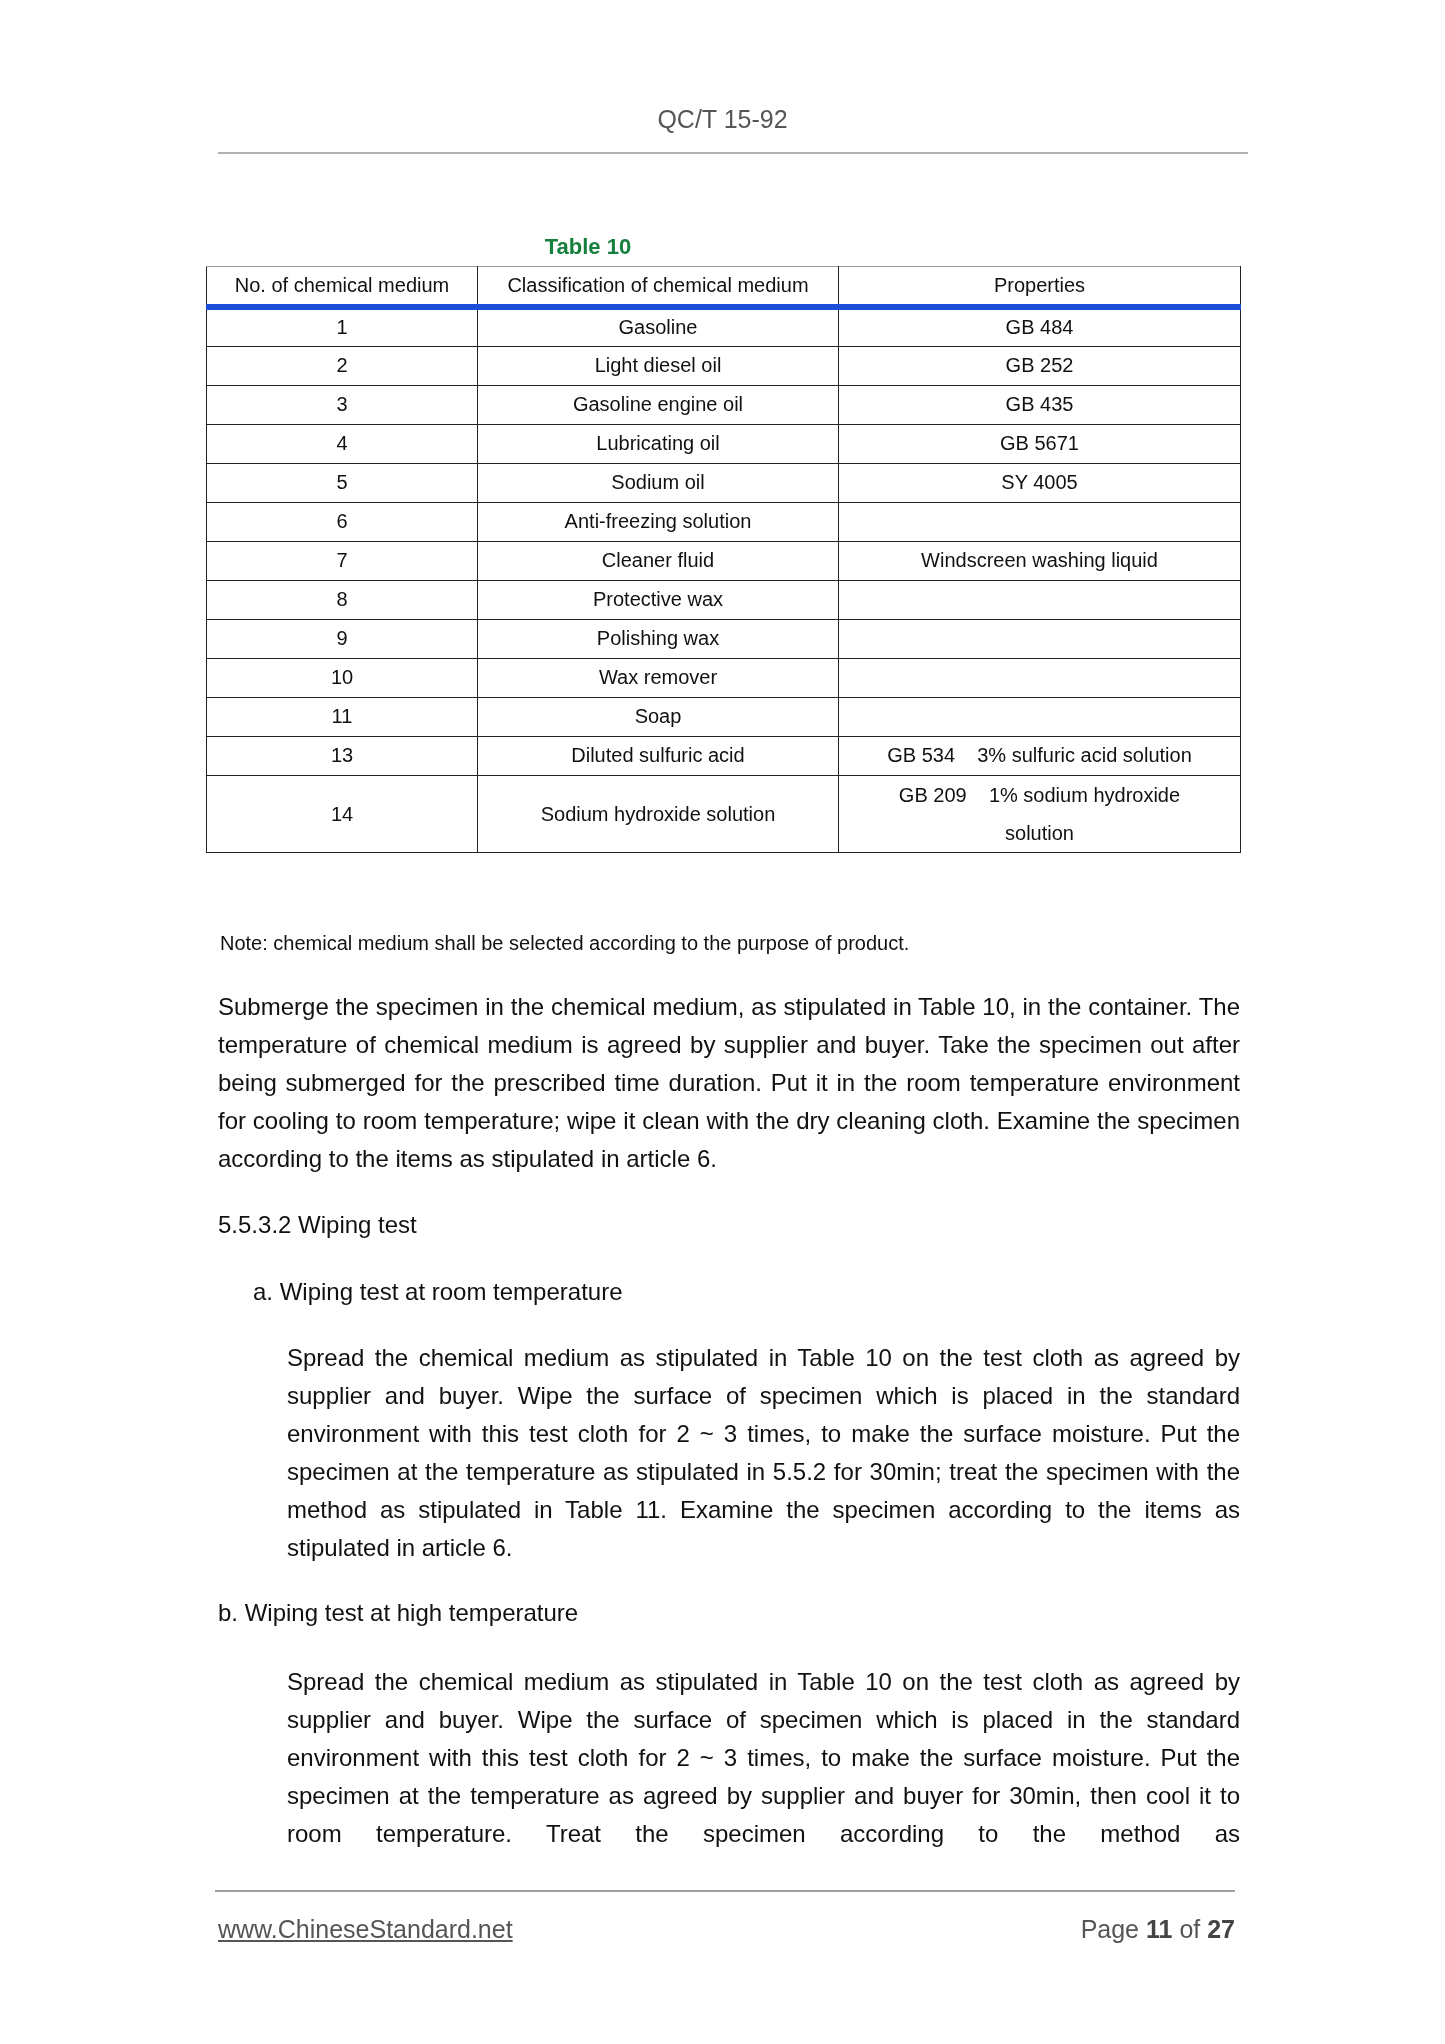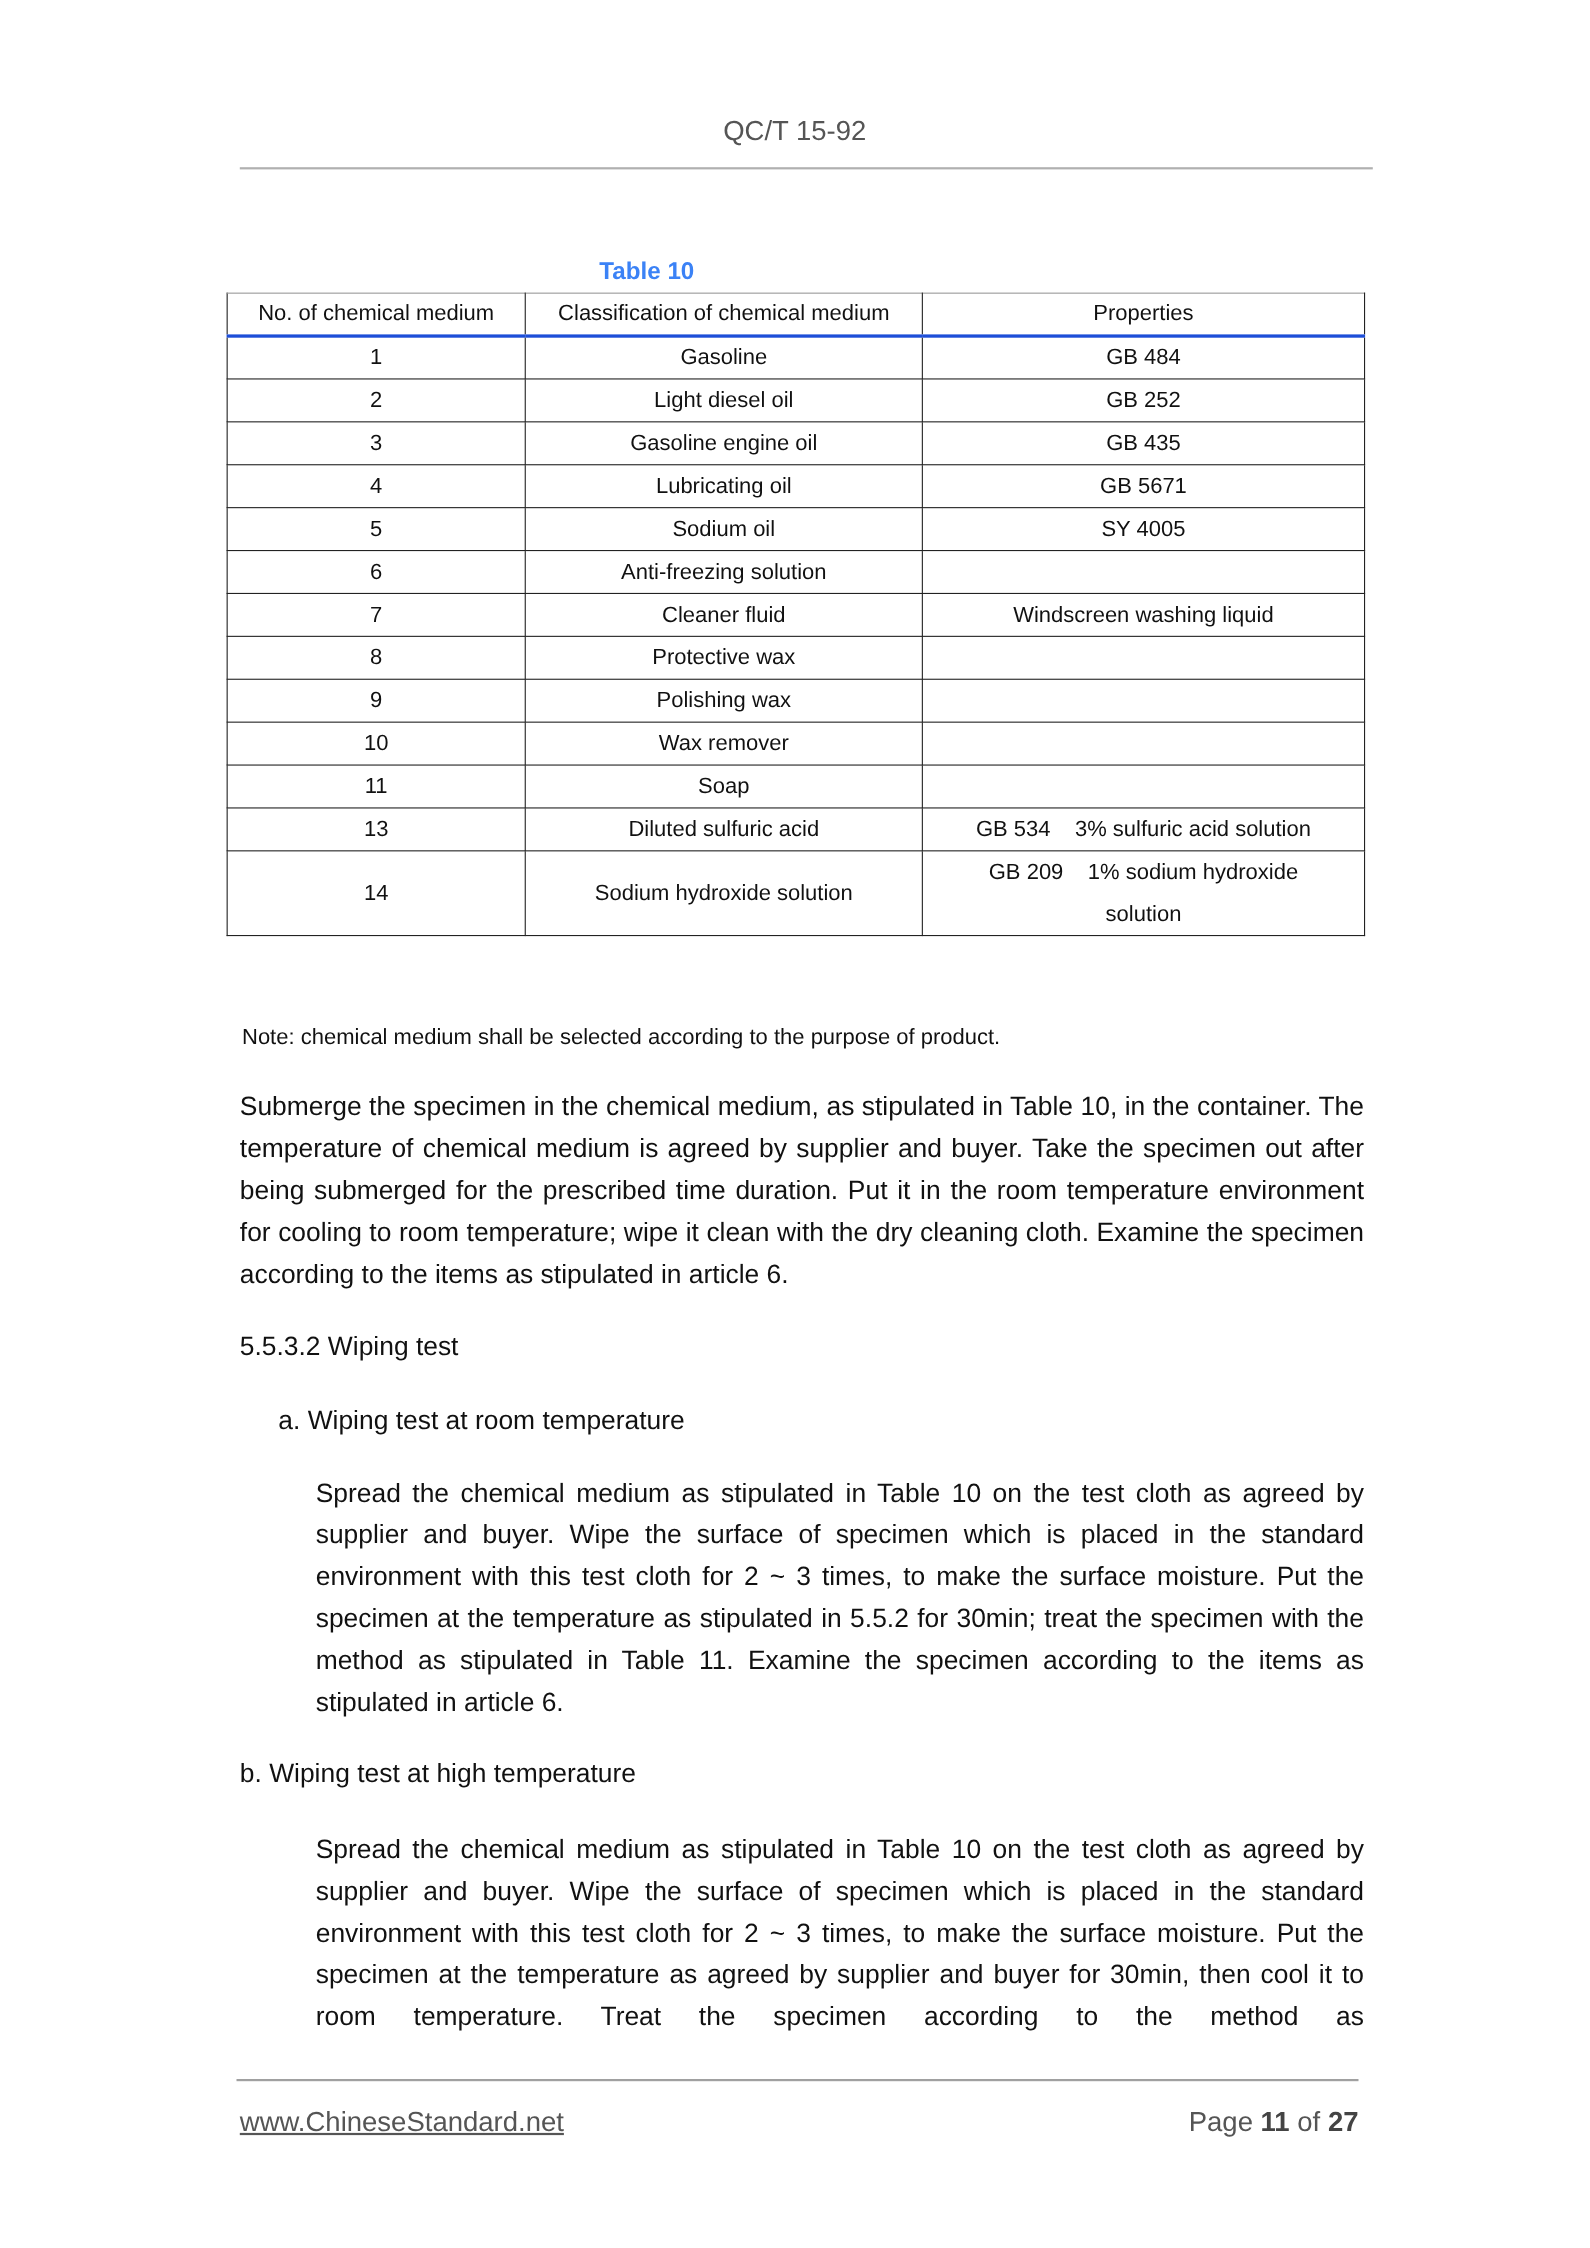--- a/index.html
+++ b/index.html
@@ -4,27 +4,27 @@
 <style>
   html, body { margin: 0; padding: 0; background: #ffffff; }
   body { width: 1445px; height: 2044px; position: relative; overflow: hidden;
          font-family: "Liberation Sans", sans-serif; color: #111; }
   .abs { position: absolute; }
   #doc-header { left: 0; width: 1445px; top: 104px; text-align: center;
                 font-size: 25px; color: #555; line-height: 30px; }
   #header-rule { left: 218px; width: 1030px; top: 152px; height: 0;
                  border-top: 2px solid #b0b0b0; }
   #table-title { left: 0; width: 1176px; top: 233px; text-align: center;
-                 font-size: 22px; font-weight: bold; line-height: 28px; color: #3b82f6; }
+                 font-size: 22px; font-weight: bold; line-height: 28px; color: #15803d; }
   #table10 { left: 206px; top: 266px; width: 1034px; border-collapse: collapse;
              font-size: 20px; color: #111; table-layout: fixed; }
   #table10 td, #table10 th { border: 1.5px solid #222; text-align: center;
              vertical-align: middle; padding: 0 4px; font-weight: normal; }
   #table10 tr { height: 39px; }
-  #table10 tr.head th { border-top-color: #999; border-bottom: 3px solid #1d4ed8; height: 37px; margin-left: 33px; }
+  #table10 tr.head th { border-top-color: #999; border-bottom: 6px solid #1d4ed8; height: 37px; margin-left: 33px; }
   #table10 tr.tall td { height: 76px; line-height: 38px; }
   #table10 col.c1 { width: 271px; }
   #table10 col.c2 { width: 361px; }
   #table10 col.c3 { width: 402px; }
   #table-note { left: 220px; top: 930px; font-size: 20px; line-height: 26px; }
   .para { font-size: 24px; line-height: 38px; text-align: justify; text-align-last: left; }
   #para-immersion { left: 218px; width: 1022px; top: 988px; }
   .heading { font-size: 24px; font-weight: normal; line-height: 30px; }
   #heading-wiping { left: 218px; top: 1210px; }
   #heading-a { left: 253px; top: 1277px; }

